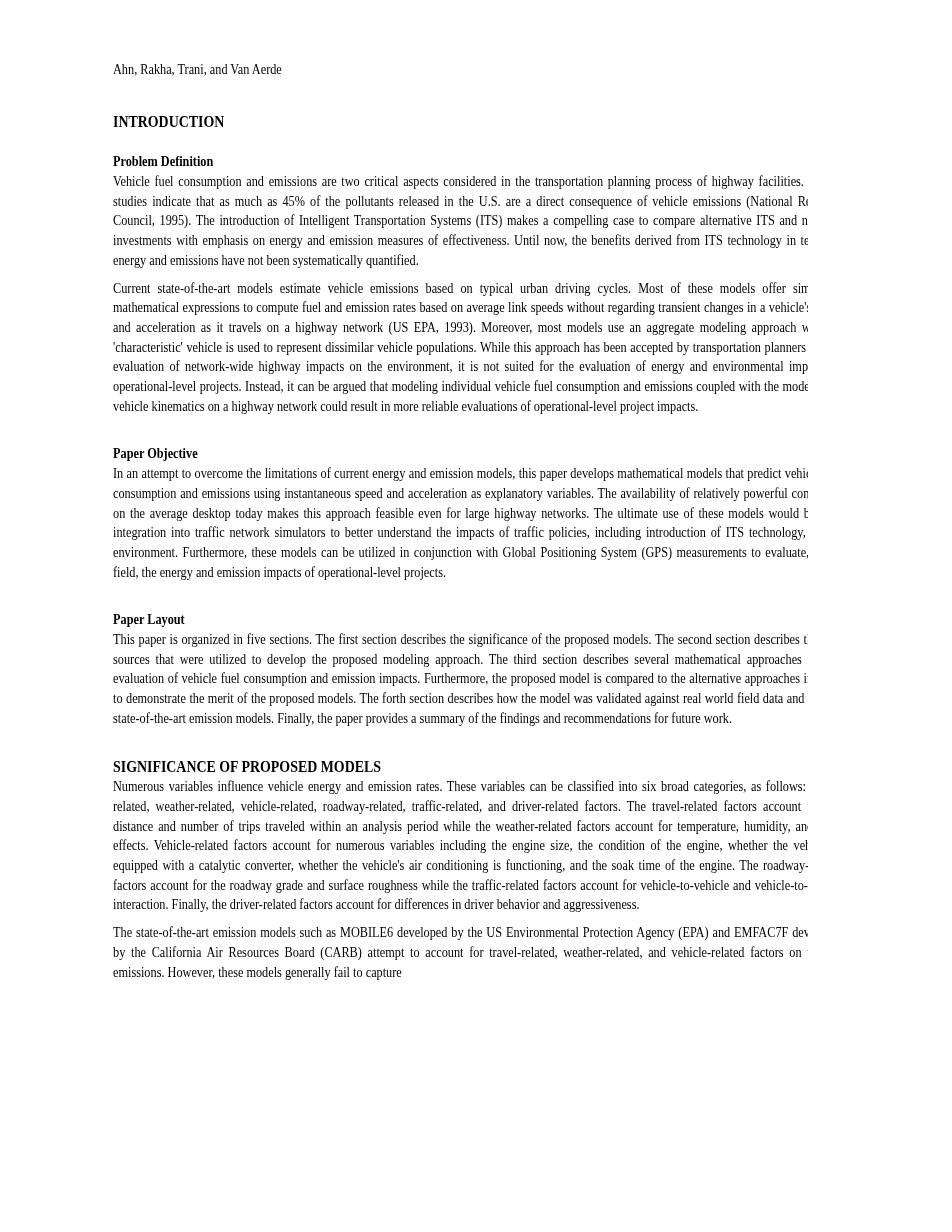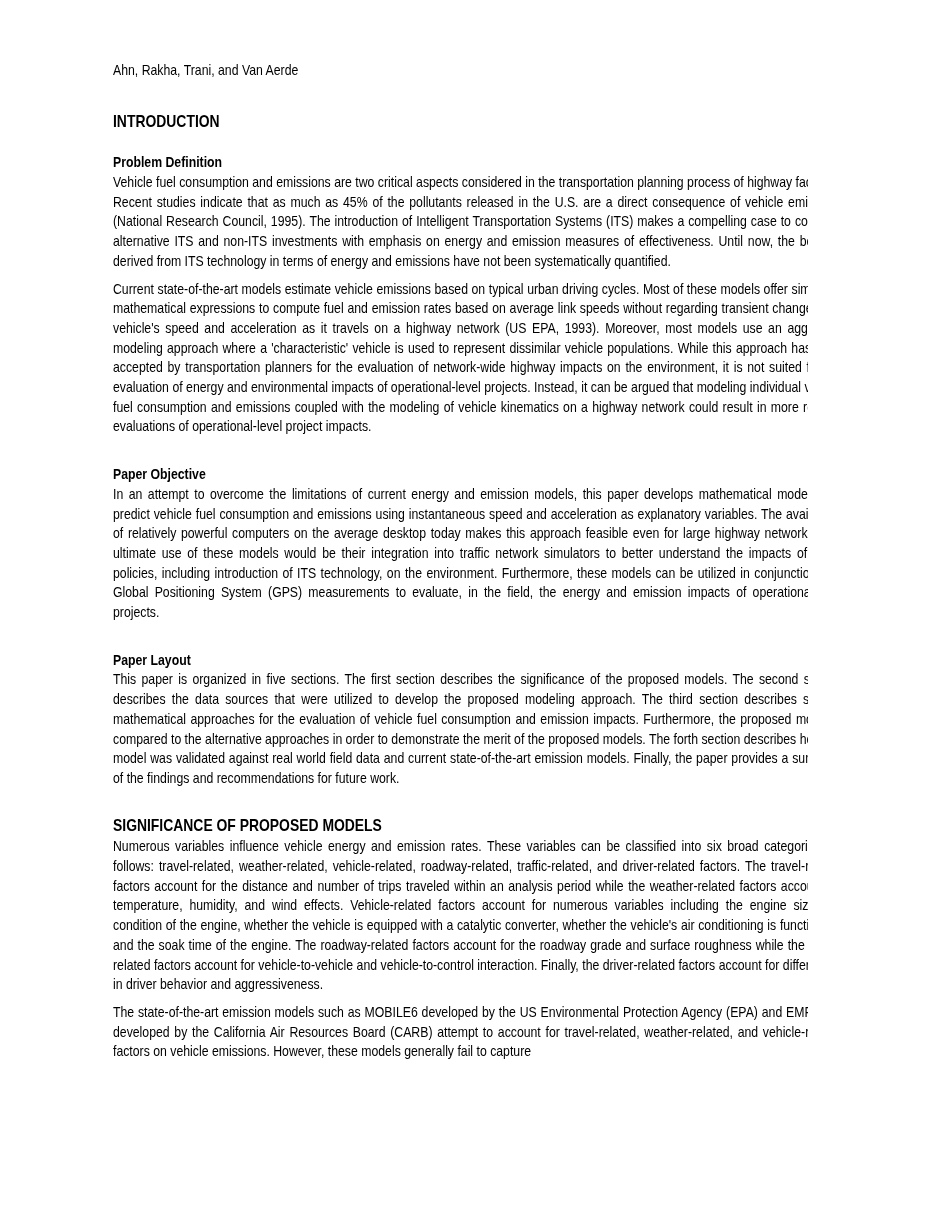--- a/index.html
+++ b/index.html
@@ -6,21 +6,21 @@
     margin: 0;
     padding: 0;
     background: #ffffff;
   }
   .page {
     position: relative;
     width: 808px;
     height: 1232px;
     background: #ffffff;
     overflow: hidden;
-    font-family: Liberation Sans, sans-serif;
+    font-family: Liberation Serif, serif;
     color: #000000;
   }
   
   .content {
     position: absolute;
     left: 113px;
     top: 60px;
     width: 892px;
     transform: scaleX(0.818);
     transform-origin: 0 0;

